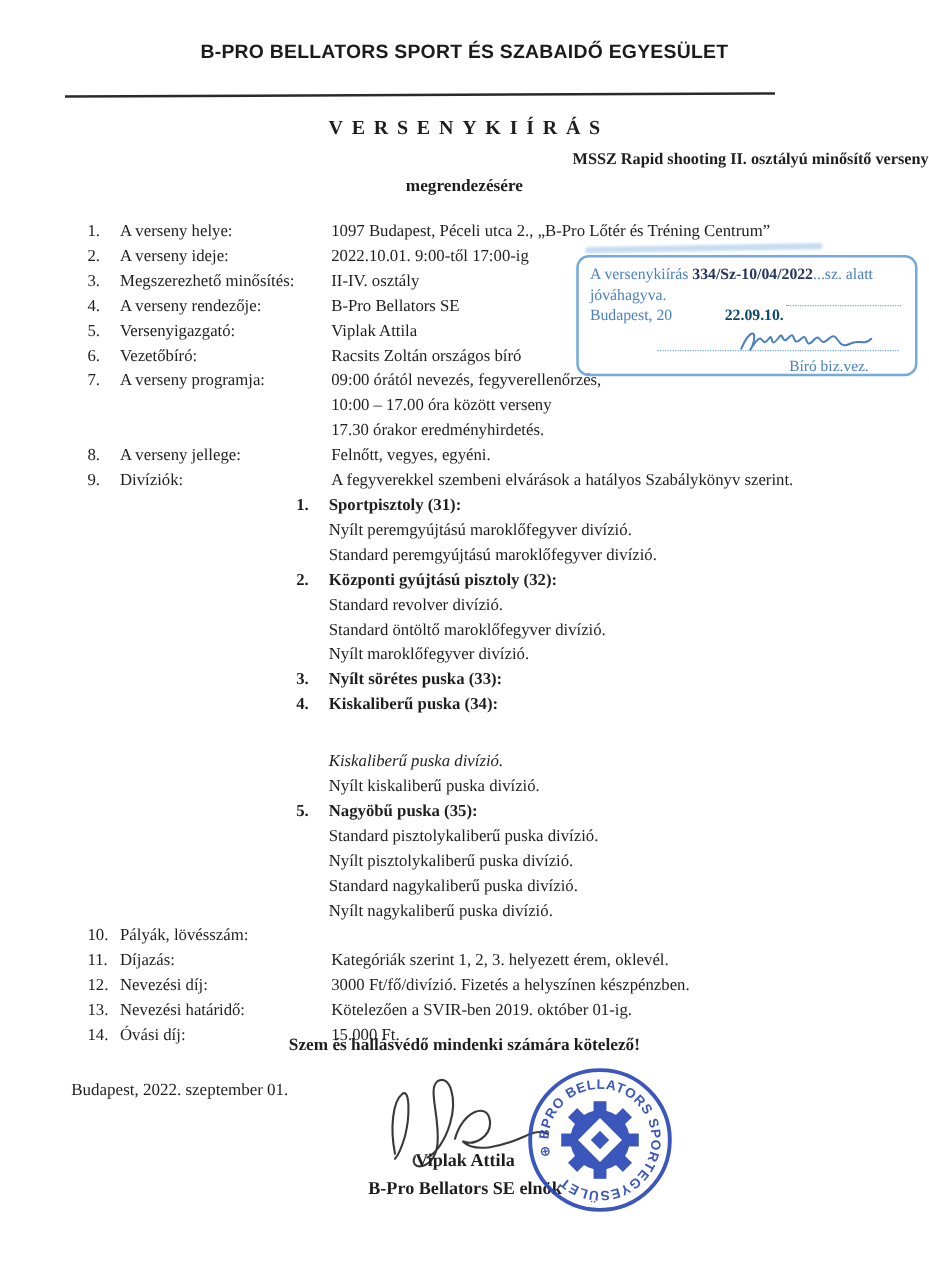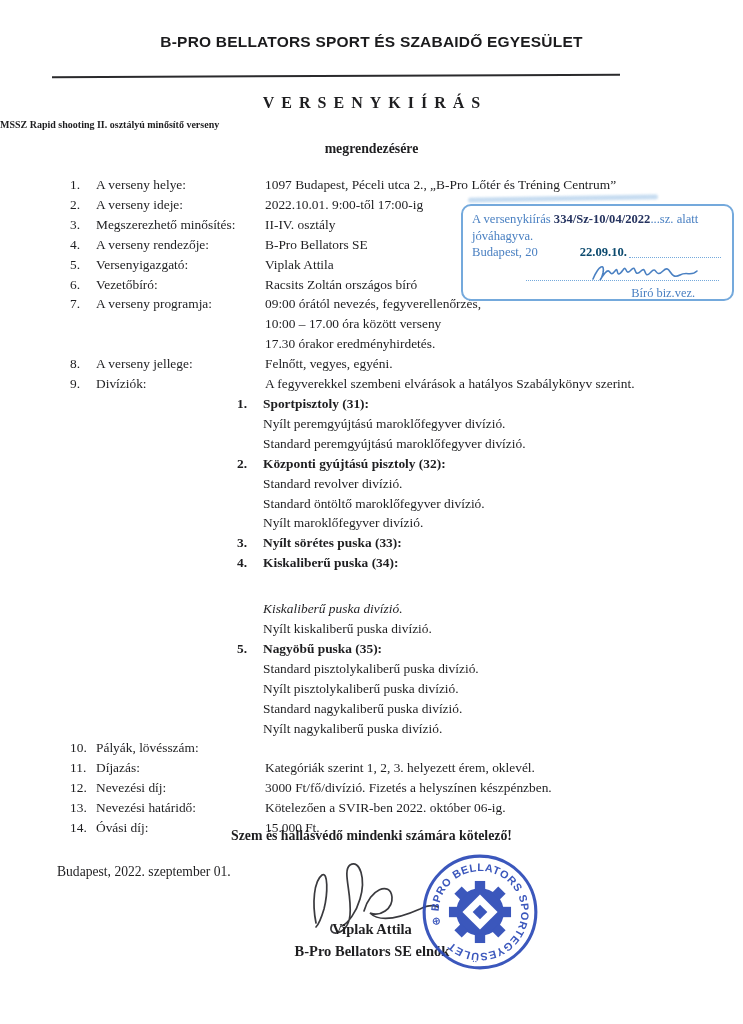--- a/index.html
+++ b/index.html
@@ -16,22 +16,22 @@
   }
   .rule{
     position:absolute;top:75px;left:52px;width:568px;height:0;
     border-top:2px solid #2a2a2c;transform:rotate(-0.25deg);
   }
   .doc-title{
     position:absolute;top:94px;left:0;width:743px;text-align:center;
     font-weight:700;font-size:16px;letter-spacing:7px;text-indent:7px;
   }
   .doc-sub1{
-    position:absolute;top:119px;left:0;width:743px;text-align:left;
-    font-weight:700;font-size:10px;
+    position:absolute;top:119px;left:0;width:743px;text-align:right;
+    font-weight:700;font-size:13px;
   }
   .doc-sub2{
     position:absolute;top:141px;left:0;width:743px;text-align:center;
     font-weight:700;font-size:13.8px;
   }
   
   .list{
     position:absolute;top:175px;left:70px;width:625px;
     font-size:13.4px;line-height:19.9px;
   }
@@ -64,21 +64,21 @@
     font-weight:700;font-size:14.5px;
   }
   
   .approval{
     position:absolute;top:204px;left:461px;width:273px;height:97px;
     border:2px solid #74a9dc;border-radius:10px;box-sizing:border-box;
     padding:5px 9px 17px 9px;color:#4a80c2;font-size:12.6px;line-height:16.5px;
   }
   .ap-number{font-weight:700;color:#25335f;}
   .ap-hand{font-weight:700;color:#0c4a6e;margin-left:42px;}
-  .ap-line3{display:flex;align-items:flex-end;}
+  .ap-line3{display:flex;align-items:flex-start;}
   .ap-dots{flex:1;border-bottom:1.5px dotted #74a9dc;margin:0 2px 3px 2px;}
   .ap-sigrow{position:relative;height:26px;}
   .ap-sigrow .leader{position:absolute;left:54px;right:4px;bottom:6px;border-bottom:1.5px dotted #74a9dc;}
   .ap-sig-svg{position:absolute;right:18px;bottom:0px;}
   .ap-role{text-align:right;padding-right:28px;font-size:12.4px;margin-top:-2px;}
   .smudge{
     position:absolute;top:196px;left:468px;width:190px;height:5px;
     background:#a9cae9;opacity:.65;border-radius:3px;transform:rotate(-1deg);
     filter:blur(1px);
   }
@@ -198,21 +198,21 @@
         <span class="value">Kategóriák szerint 1, 2, 3. helyezett érem, oklevél.</span>
       </div>
     <div class="row">
         <span class="num">12.</span>
         <span class="label">Nevezési díj:</span>
         <span class="value">3000 Ft/fő/divízió. Fizetés a helyszínen készpénzben.</span>
       </div>
     <div class="row">
         <span class="num">13.</span>
         <span class="label">Nevezési határidő:</span>
-        <span class="value">Kötelezően a SVIR-ben 2022. október 06-ig.</span>
+        <span class="value">Kötelezően a SVIR-ben 2019. október 01-ig.</span>
       </div>
     <div class="row">
         <span class="num">14.</span>
         <span class="label">Óvási díj:</span>
         <span class="value">15.000 Ft.</span>
       </div>
   </div>
 
   <div class="smudge"></div>
   <div class="approval">

